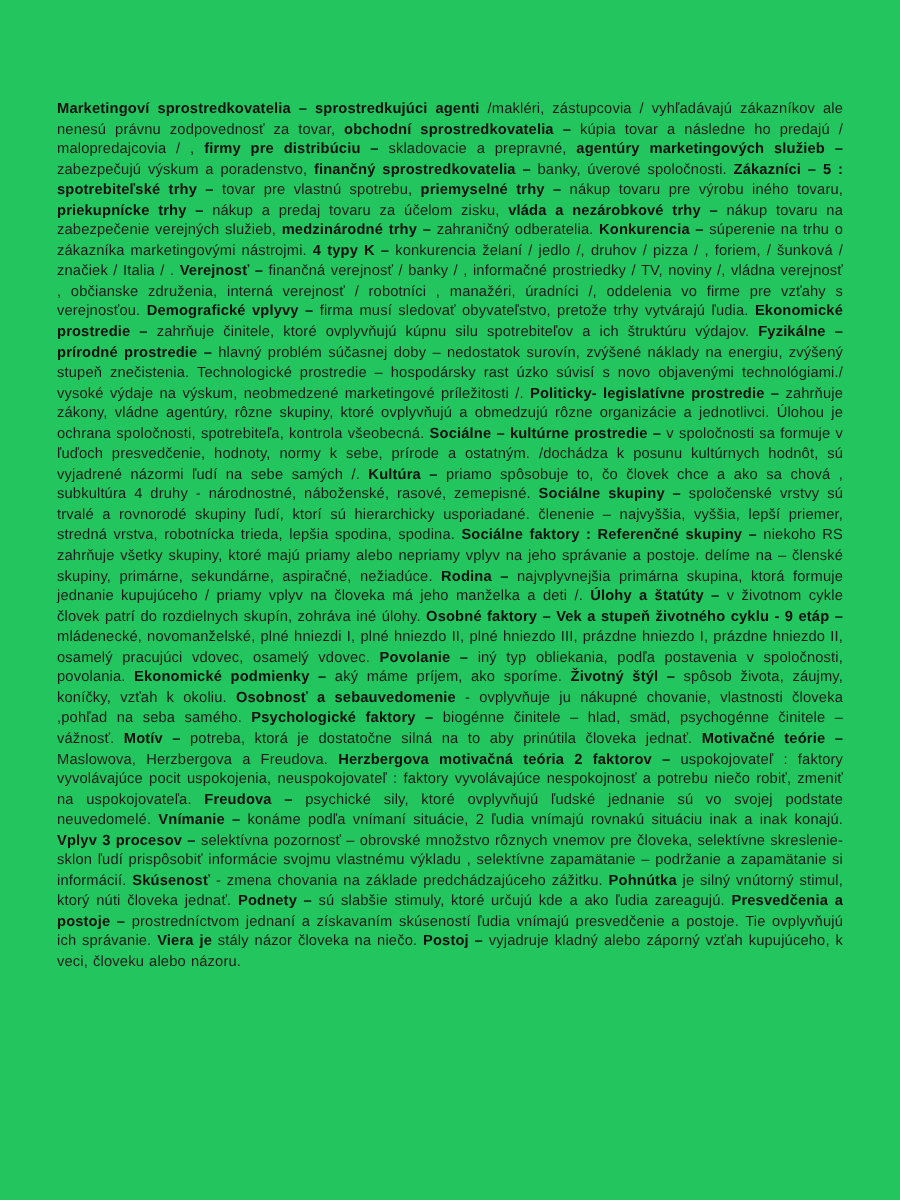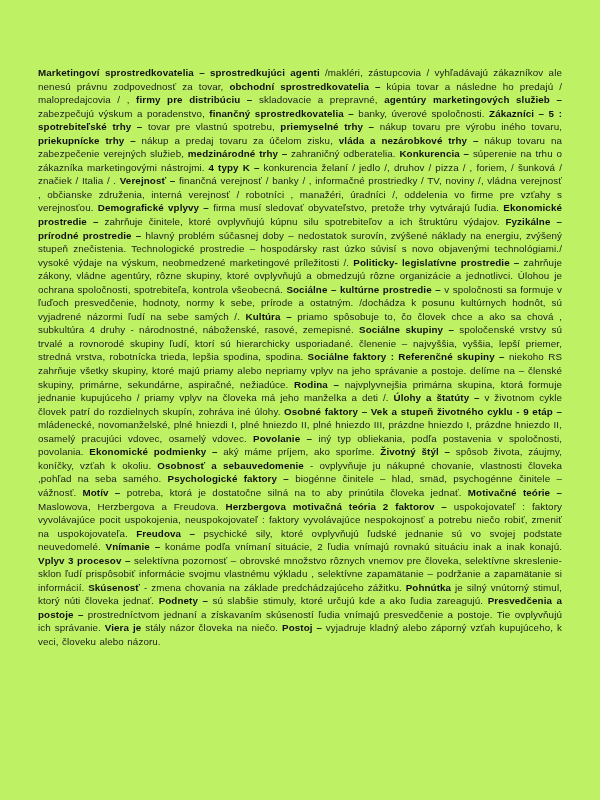--- a/index.html
+++ b/index.html
@@ -10,21 +10,21 @@
   body {
     width: 600px;
     height: 800px;
     overflow: hidden;
     font-family: "Liberation Sans", sans-serif;
   }
   .page {
     box-sizing: border-box;
     width: 600px;
     height: 800px;
-    background: #bef264;
+    background: #22c55e;
     padding: 66px 38px 40px 38px;
   }
   .doc-text {
     margin: 0;
     font-size: 9.8px;
     line-height: 13.55px;
     color: #1b1b1b;
     text-align: justify;
     letter-spacing: 0.1px;
     word-spacing: 0.6px;

